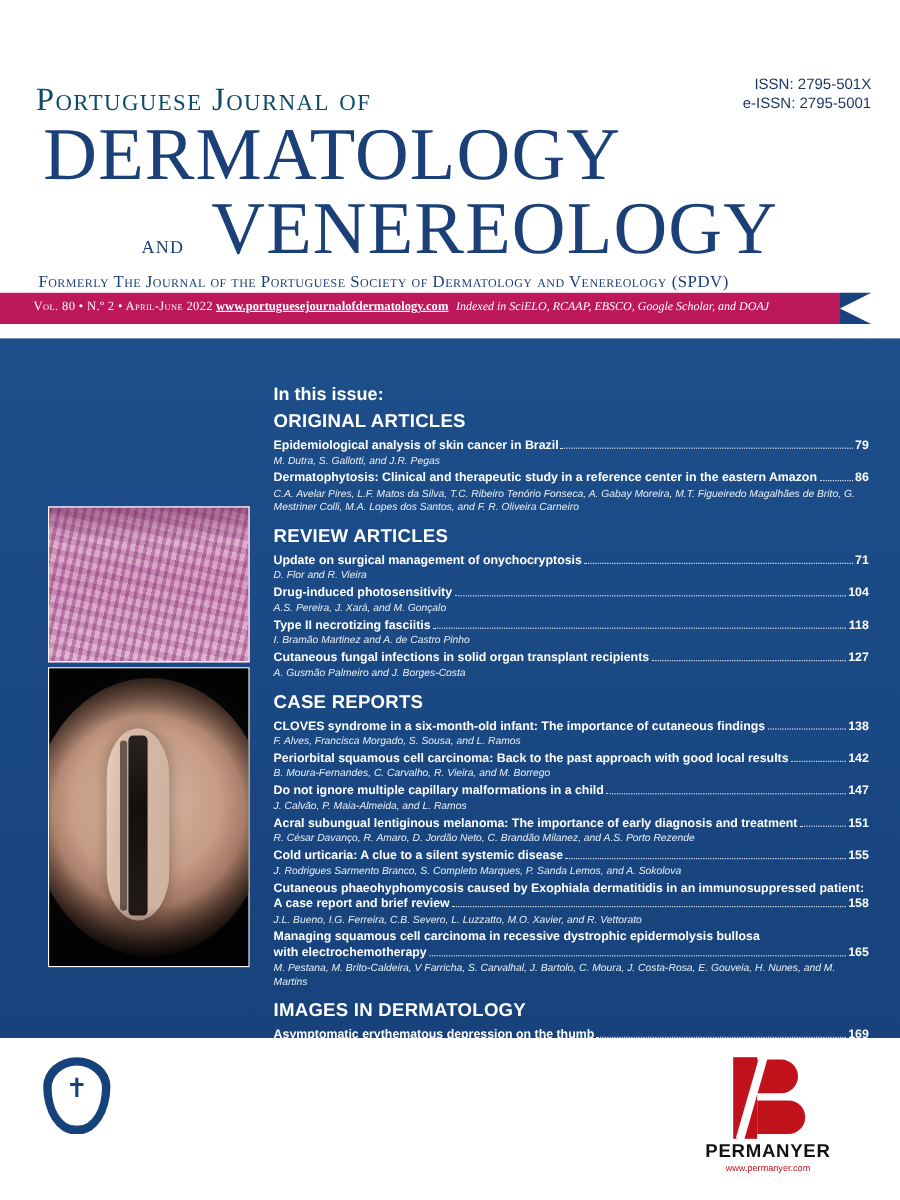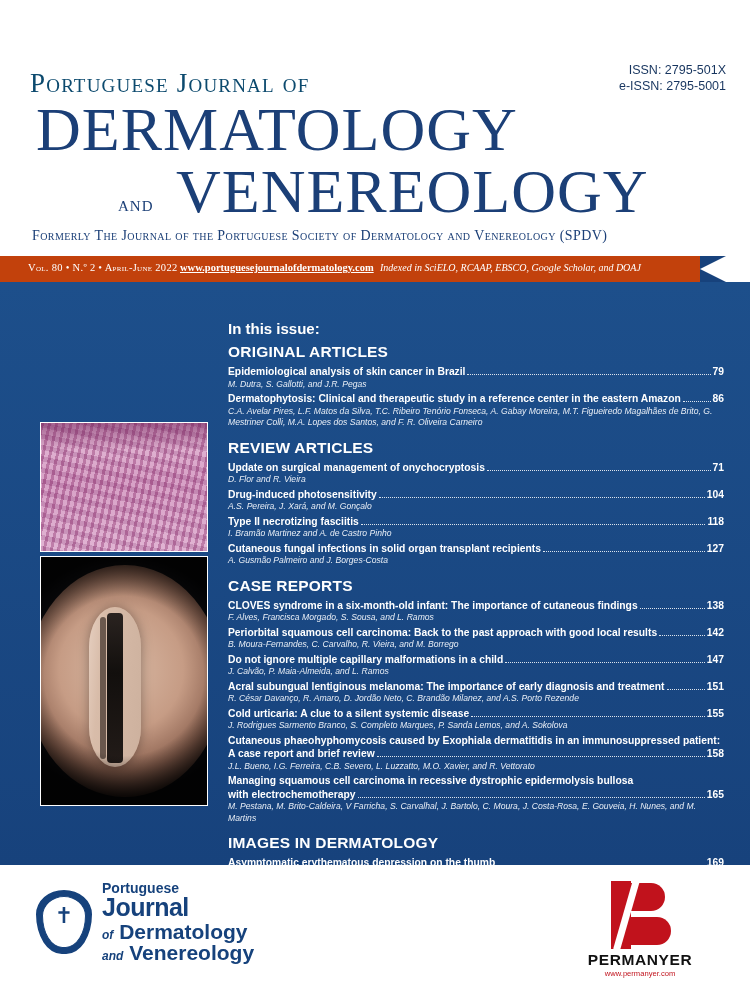--- a/index.html
+++ b/index.html
@@ -87,24 +87,24 @@
     color: #1b3f77;
     font-family: "Liberation Serif", serif;
     font-size: 14px;
     font-variant: small-caps;
     letter-spacing: 0.4px;
   }
   
   .ribbon {
     position: absolute;
     left: 0;
-    top: 256px;
+    top: 244px;
     width: 700px;
     height: 26px;
-    background: #c2410c;
+    background: #be185d;
     text-decoration: underline;
   }
   .ribbon:after {
     content: "";
     position: absolute;
     right: -26px;
     top: 0;
     width: 0; height: 0;
     border-top: 13px solid #17427c;
     border-bottom: 13px solid #17427c;
@@ -558,32 +558,20 @@
 
   </div>
 
   <div class="footer">
 
     <div class="logo-left">
       <div class="crest">
         <div class="inner"></div>
         <div class="cross">✝</div>
       </div>
-      <div class="logo-words">
-        <div class="lw1">Portuguese</div>
-        <div class="lw2">Journal</div>
-        <div class="lw3">
-          <span class="lw-small">of</span>
-          <span>Dermatology</span>
-        </div>
-        <div class="lw4">
-          <span class="lw-small">and</span>
-          <span>Venereology</span>
-        </div>
-      </div>
     </div>
 
     <div class="permanyer">
       <div class="perm-mark">
         <div class="b1"></div>
         <div class="b2"></div>
         <div class="b3"></div>
         <div class="slash"></div>
       </div>
       <div class="perm-name">PERMANYER</div>

